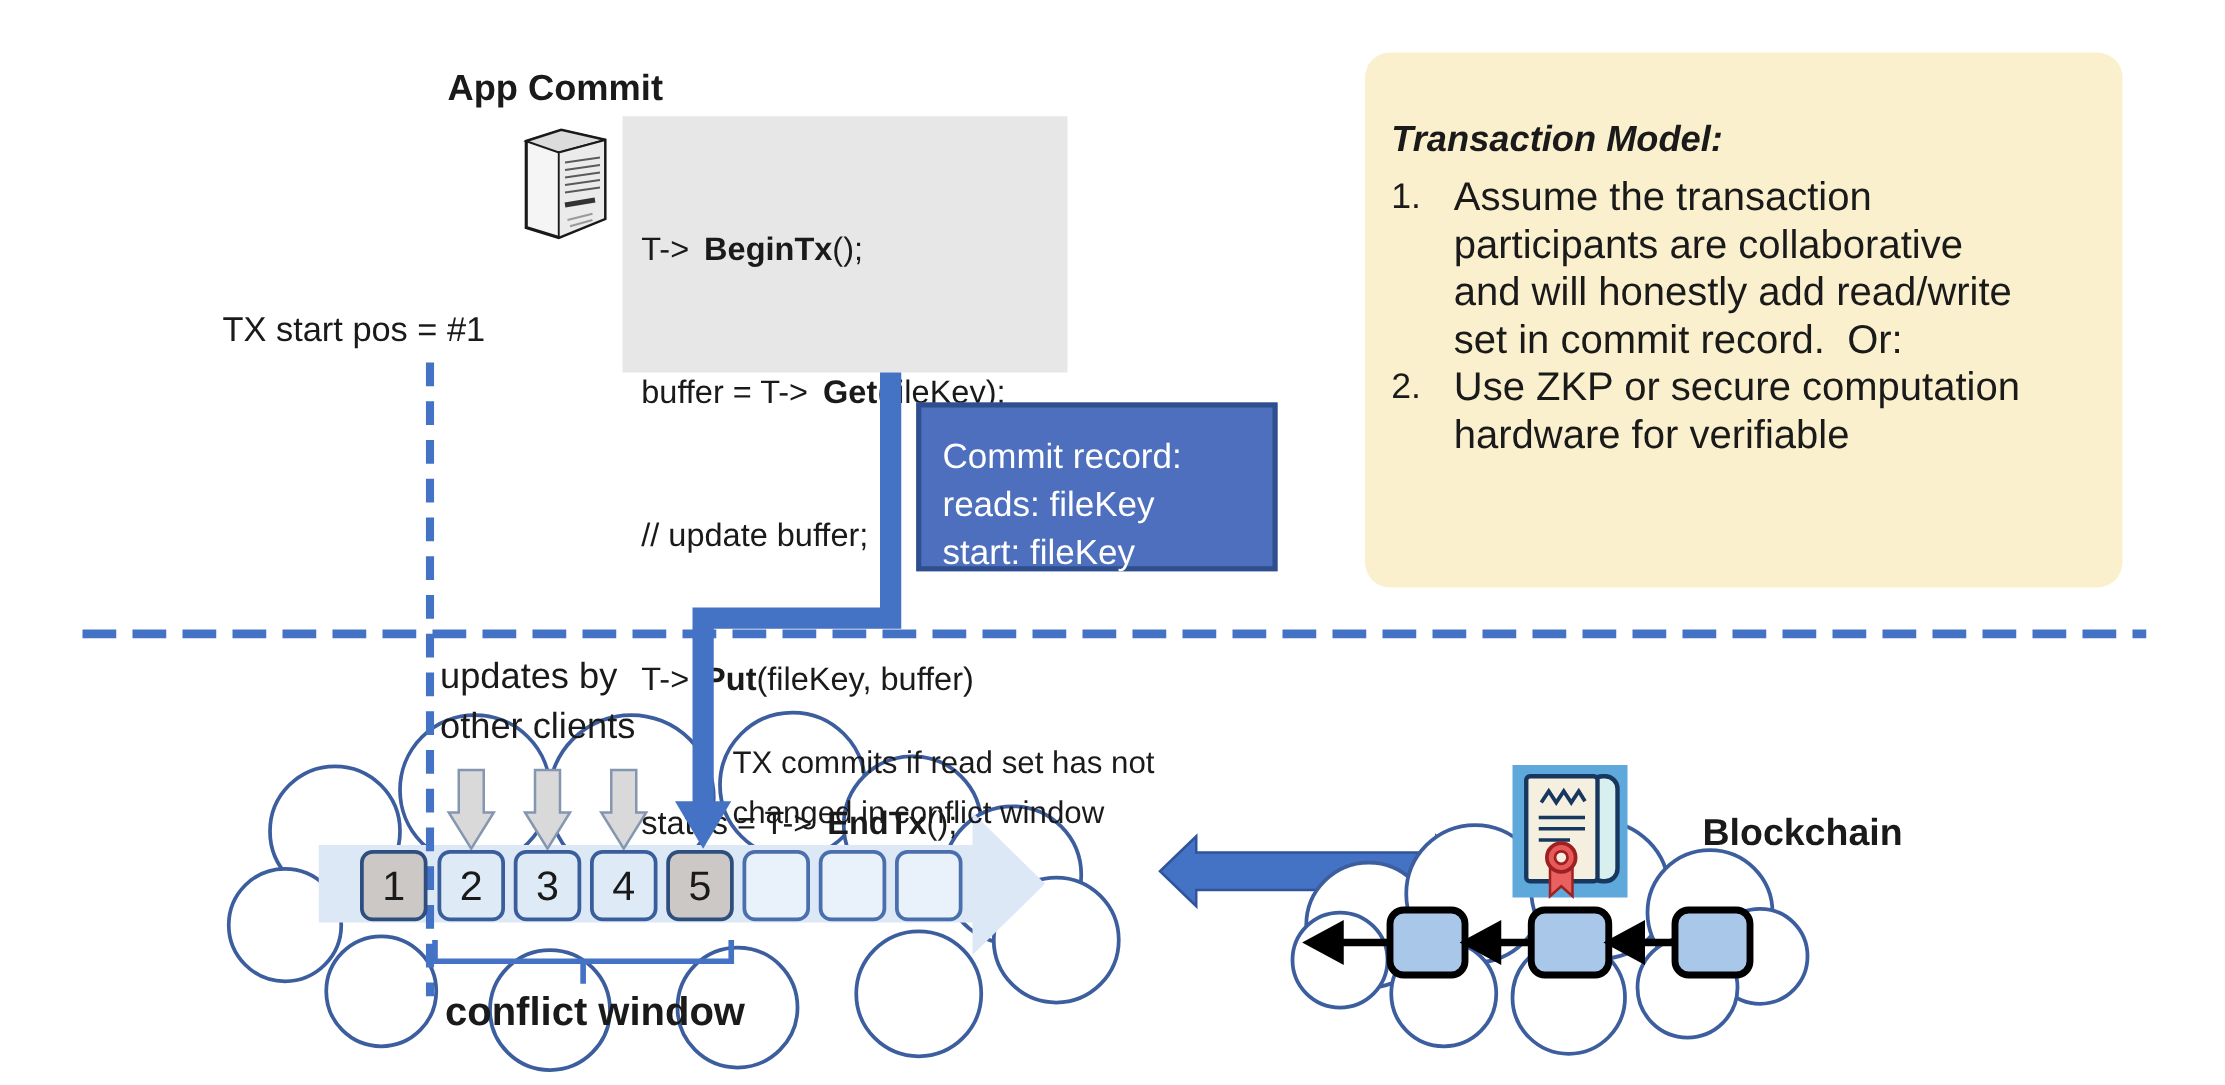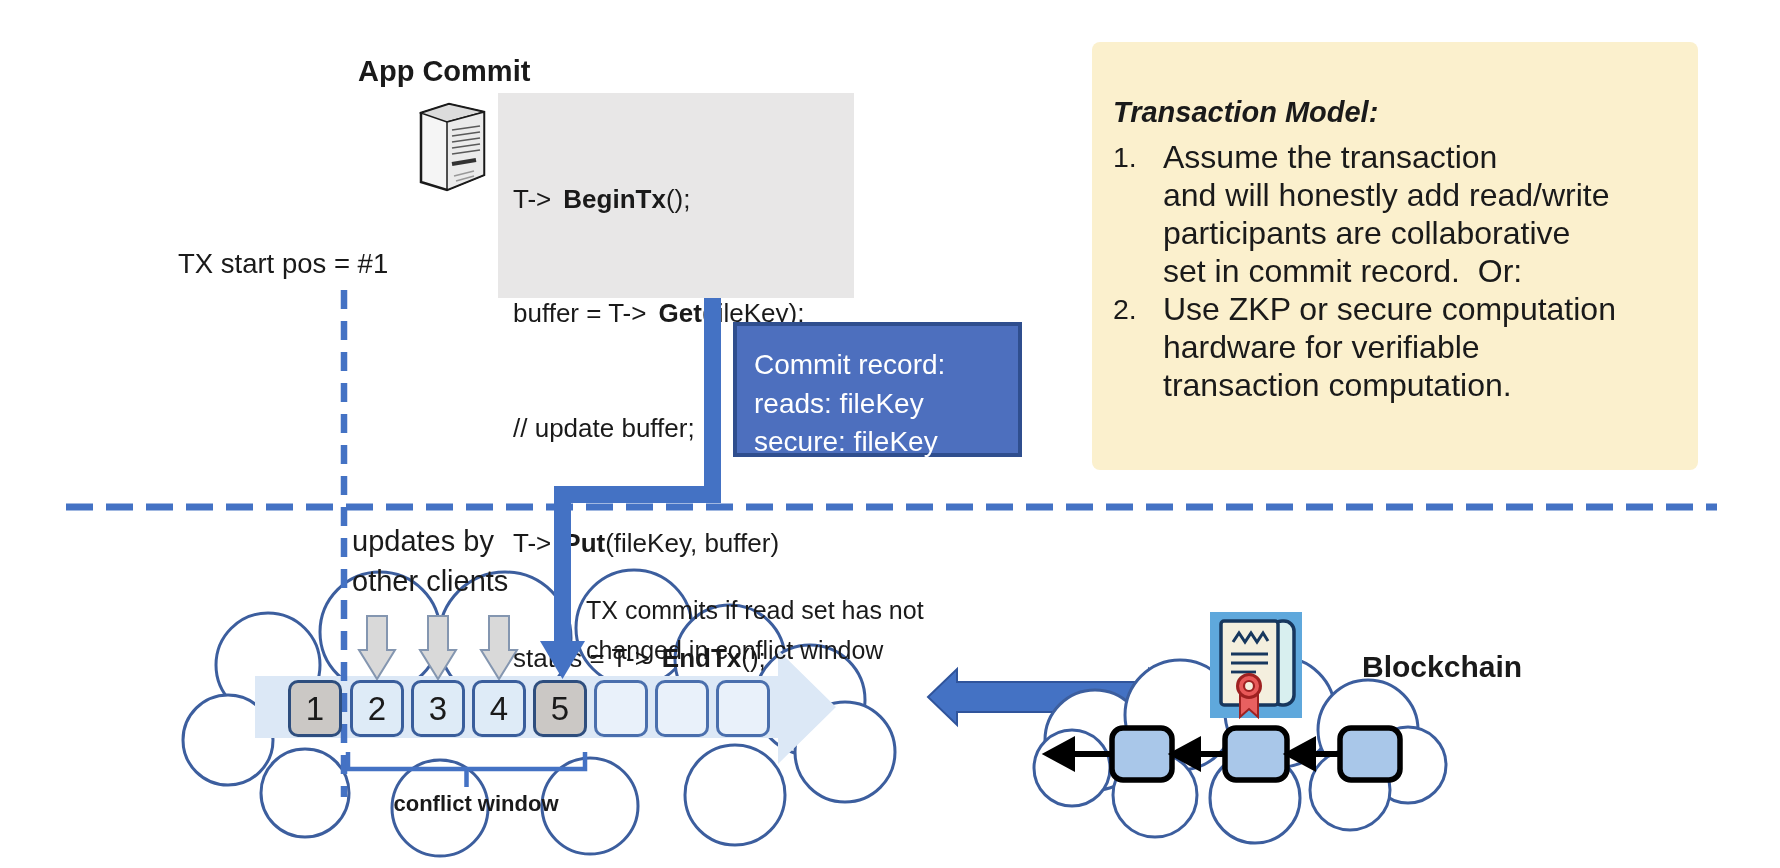--- a/index.html
+++ b/index.html
@@ -7,30 +7,30 @@
           font-family:"Liberation Sans",sans-serif;color:#1a1a1a;}
   svg.layer{position:absolute;left:0;top:0;width:1780px;height:868px;pointer-events:none;}
   .abs{position:absolute;box-sizing:border-box;}
   .app-title{left:358px;top:55px;font-size:29px;font-weight:bold;}
   .code{left:498px;top:93px;width:356px;height:205px;background:#E8E7E7;
         padding:10px 0 0 15px;font-size:26px;line-height:38.3px;white-space:pre;}
   .code b{font-weight:bold;margin-left:12px;}
   .tx-start{left:178px;top:248px;font-size:27.5px;}
   .commit{left:733px;top:322px;width:289px;height:135px;background:#4D6FBE;border:4px solid #2F4E8E;
           color:#ffffff;padding:20px 0 0 17px;font-size:28px;line-height:38.7px;}
-  .panel{left:1092px;top:42px;width:606px;height:428px;background:#FBF0CD;border-radius:8px;}
+  .panel{left:1092px;top:42px;width:606px;height:428px;background:#FBF0CD;border-radius:20px;}
   .panel-title{left:21px;top:54px;font-size:29px;font-weight:bold;font-style:italic;}
   .tm-item{position:absolute;left:21px;display:flex;}
   .tm-item-1{top:96px;}
   .tm-item-2{top:248px;}
   .tm-num{width:50px;font-size:28.5px;line-height:38px;}
   .tm-line{font-size:32px;line-height:38px;white-space:pre;}
   .updates{left:352px;top:521px;font-size:29px;line-height:40px;}
   .txnote{left:586px;top:590px;font-size:25px;line-height:40px;}
-  .cwlabel{left:345px;top:791px;width:262px;text-align:center;font-size:22px;font-weight:bold;}
+  .cwlabel{left:345px;top:791px;width:262px;text-align:center;font-size:32px;font-weight:bold;}
   .bclabel{left:1326px;top:650px;font-size:30px;font-weight:bold;margin-left:36px;}
   .slot{top:680px;width:54px;height:57px;border-radius:10px;display:flex;align-items:center;
         justify-content:center;font-size:33px;}
   .slot-gray{background:#CBC8C5;border:3.5px solid #2E4E7E;}
   .slot-light{background:#DEEBF7;border:3.5px solid #3A5E9C;}
   .slot-empty{background:#E9F1FA;border:3.5px solid #4A6FAD;}
 </style>
 </head>
 <body>
 
@@ -138,40 +138,39 @@
     <div><span>// update buffer;</span><b></b><span></span></div>
     <div><span>T-&gt;</span><b>Put</b><span>(fileKey, buffer)</span></div>
     <div><span>status = T-&gt;</span><b>EndTx</b><span>();</span></div>
   </div>
 
   <div class="abs tx-start">TX start pos = #1</div>
 
   <div class="abs commit">
     <div>Commit record:</div>
     <div>reads: fileKey</div>
-    <div>secure: fileKey</div>
+    <div>start: fileKey</div>
   </div>
 
   <div class="abs panel">
     <div class="abs panel-title">Transaction Model:</div>
     <div class="tm-item tm-item-1">
       <div class="tm-num">1.</div>
       <div>
         <div class="tm-line">Assume the transaction</div>
+        <div class="tm-line">participants are collaborative</div>
         <div class="tm-line">and will honestly add read/write</div>
-        <div class="tm-line">participants are collaborative</div>
         <div class="tm-line">set in commit record.  Or:</div>
       </div>
     </div>
     <div class="tm-item tm-item-2">
       <div class="tm-num">2.</div>
       <div>
         <div class="tm-line">Use ZKP or secure computation</div>
         <div class="tm-line">hardware for verifiable</div>
-        <div class="tm-line">transaction computation.</div>
       </div>
     </div>
   </div>
 
   <div class="abs updates">
     <div>updates by</div>
     <div>other clients</div>
   </div>
 
   <div class="abs txnote">

